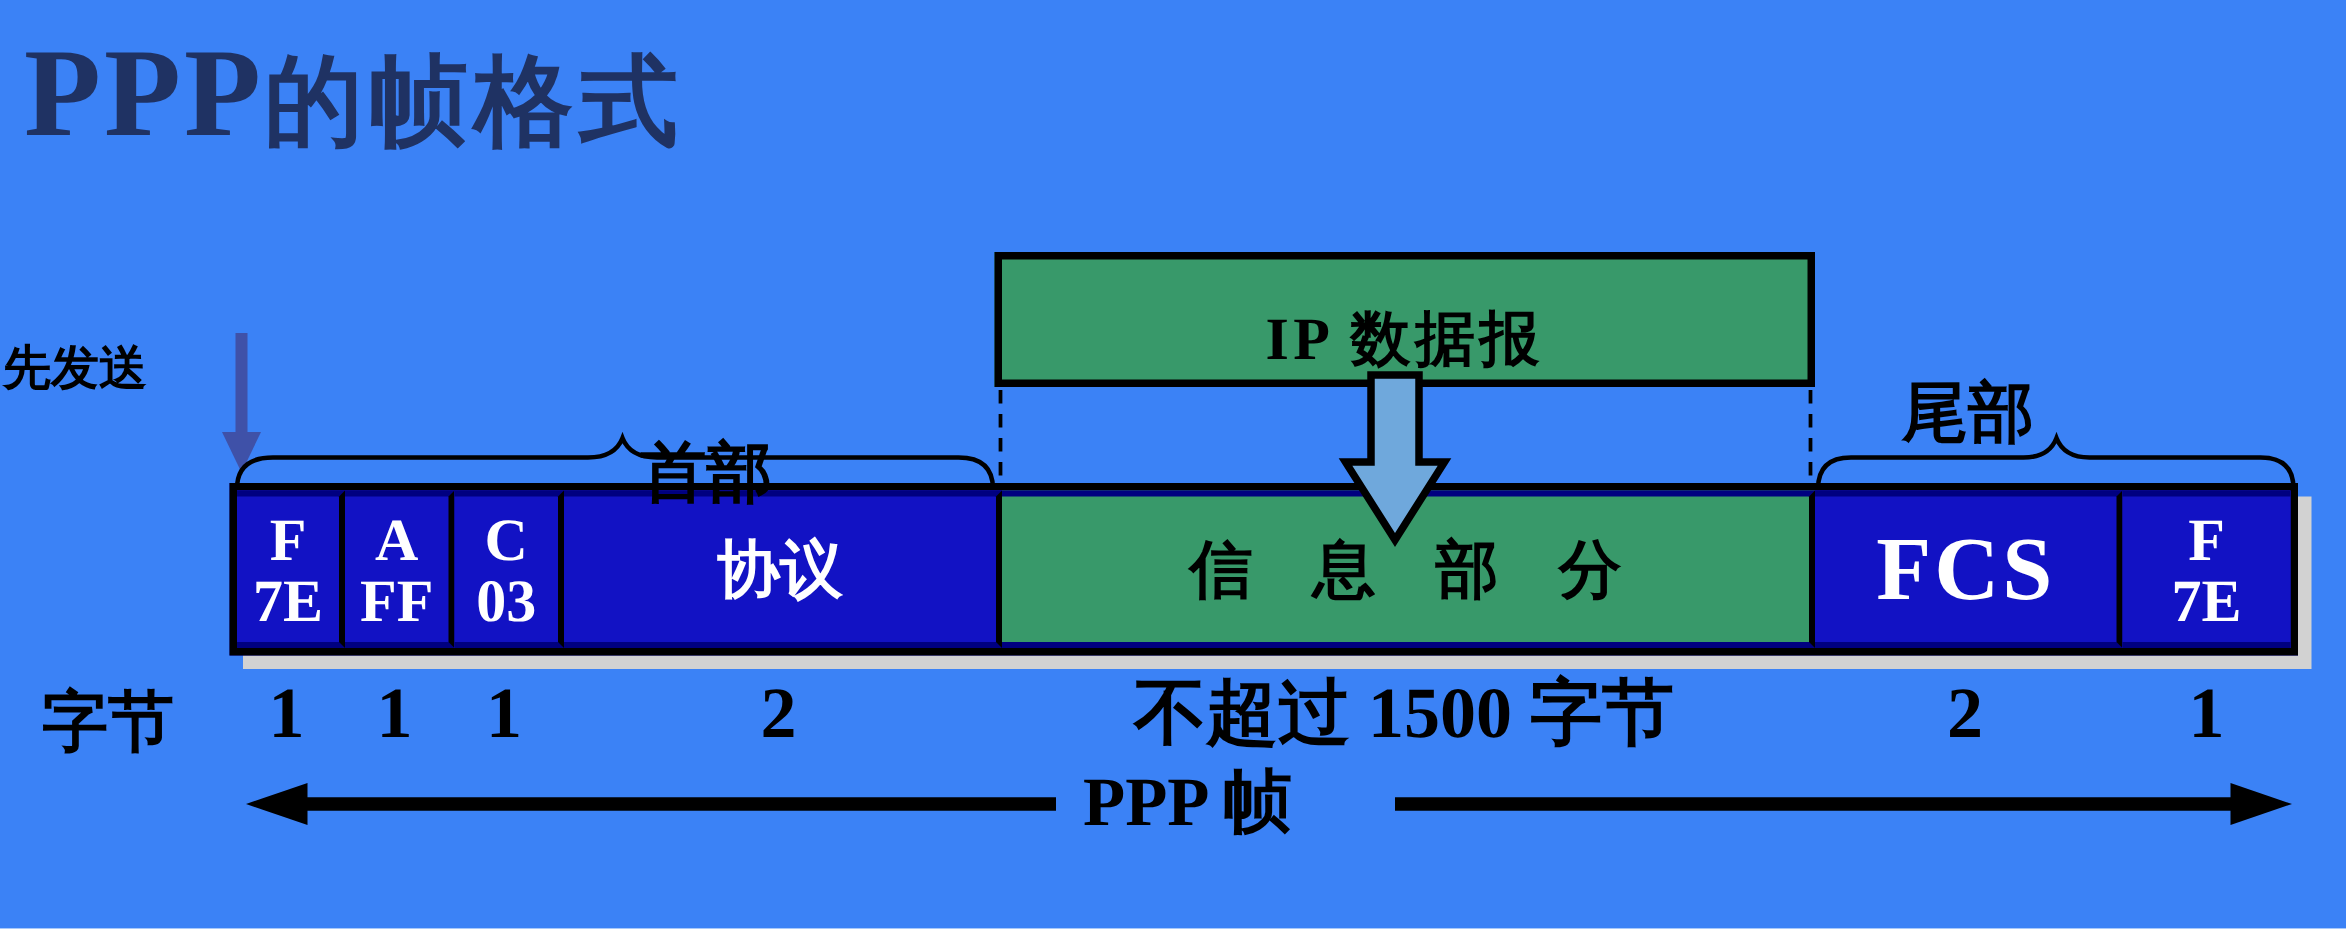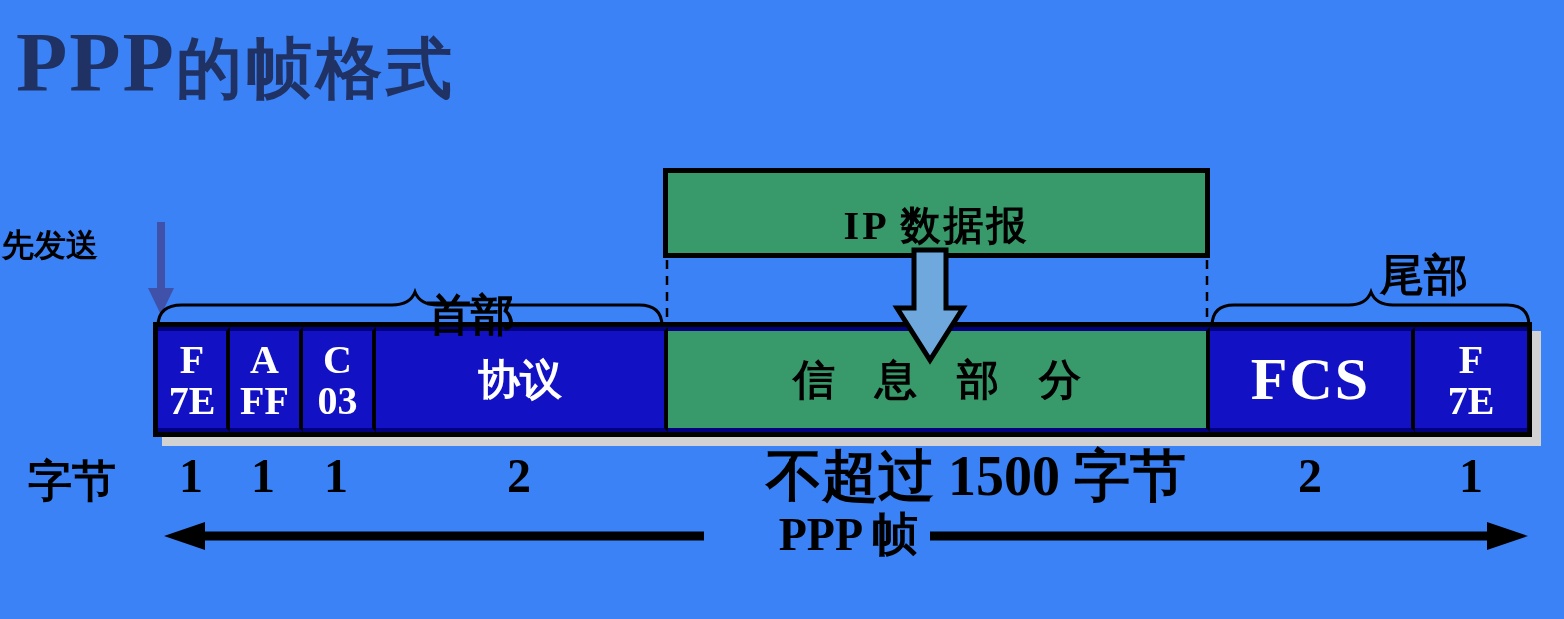--- a/index.html
+++ b/index.html
@@ -18,22 +18,22 @@
   .ip-box{
     position:absolute;left:663px;top:168px;width:547px;height:90px;
     background:#38996a;border:5px solid #000;box-sizing:border-box;
     display:flex;align-items:flex-end;justify-content:center;
   }
   .ip-box span{font-size:40px;font-weight:bold;color:#000;letter-spacing:3px;}
   
   .lbl{position:absolute;color:#000;font-weight:bold;white-space:nowrap;}
   .lbl-first-sent{left:2px;top:224px;font-size:32px;}
   .lbl-header{left:315px;top:242px;width:200px;text-align:right;font-size:44px;margin-top:44px;}
-  .lbl-trailer{left:1268px;top:246px;width:200px;text-align:right;font-size:44px;}
-  .lbl-ppp{left:722px;top:504px;width:196px;text-align:right;font-size:46px;}
+  .lbl-trailer{left:1268px;top:246px;width:200px;text-align:left;font-size:44px;}
+  .lbl-ppp{left:722px;top:504px;width:196px;text-align:left;font-size:46px;}
   
   .frame{
     position:absolute;left:153px;top:322px;width:1379px;height:115px;
     border:5px solid #000;box-sizing:border-box;display:flex;
     box-shadow:9px 9px 0 0 #d2d2d2;background:#1212c4;
   }
   .cell{
     box-sizing:border-box;border-top:4px solid #000080;border-bottom:4px solid #000080;
     border-right:4px solid #000;background:#1212c4;
     display:flex;flex-direction:column;align-items:center;justify-content:center;
@@ -43,21 +43,21 @@
   .cell .hexline{font-size:40px;line-height:41px;}
   .cell-label{font-size:42px;}
   .cell-fcs{font-size:60px;letter-spacing:2px;}
   .cell-info{background:#38996a;color:#000;}
   .cell-info .info-text{font-size:42px;letter-spacing:40px;text-indent:40px;white-space:nowrap;}
   
   .bytes-row .num{
     position:absolute;top:450px;transform:translateX(-50%);
     font-size:48px;font-weight:bold;color:#000;white-space:nowrap;line-height:52px;
   }
-  .bytes-row .cjknum{font-size:56px;margin-left:40px;}
+  .bytes-row .cjknum{font-size:48px;}
   .lbl-bytes{left:28px;top:452px;font-size:44px;}
   
   .overlay{position:absolute;left:0;top:0;width:1564px;height:619px;pointer-events:none;}
 </style>
 </head>
 <body>
 
 <div class="stage">
 
   <div class="title">

